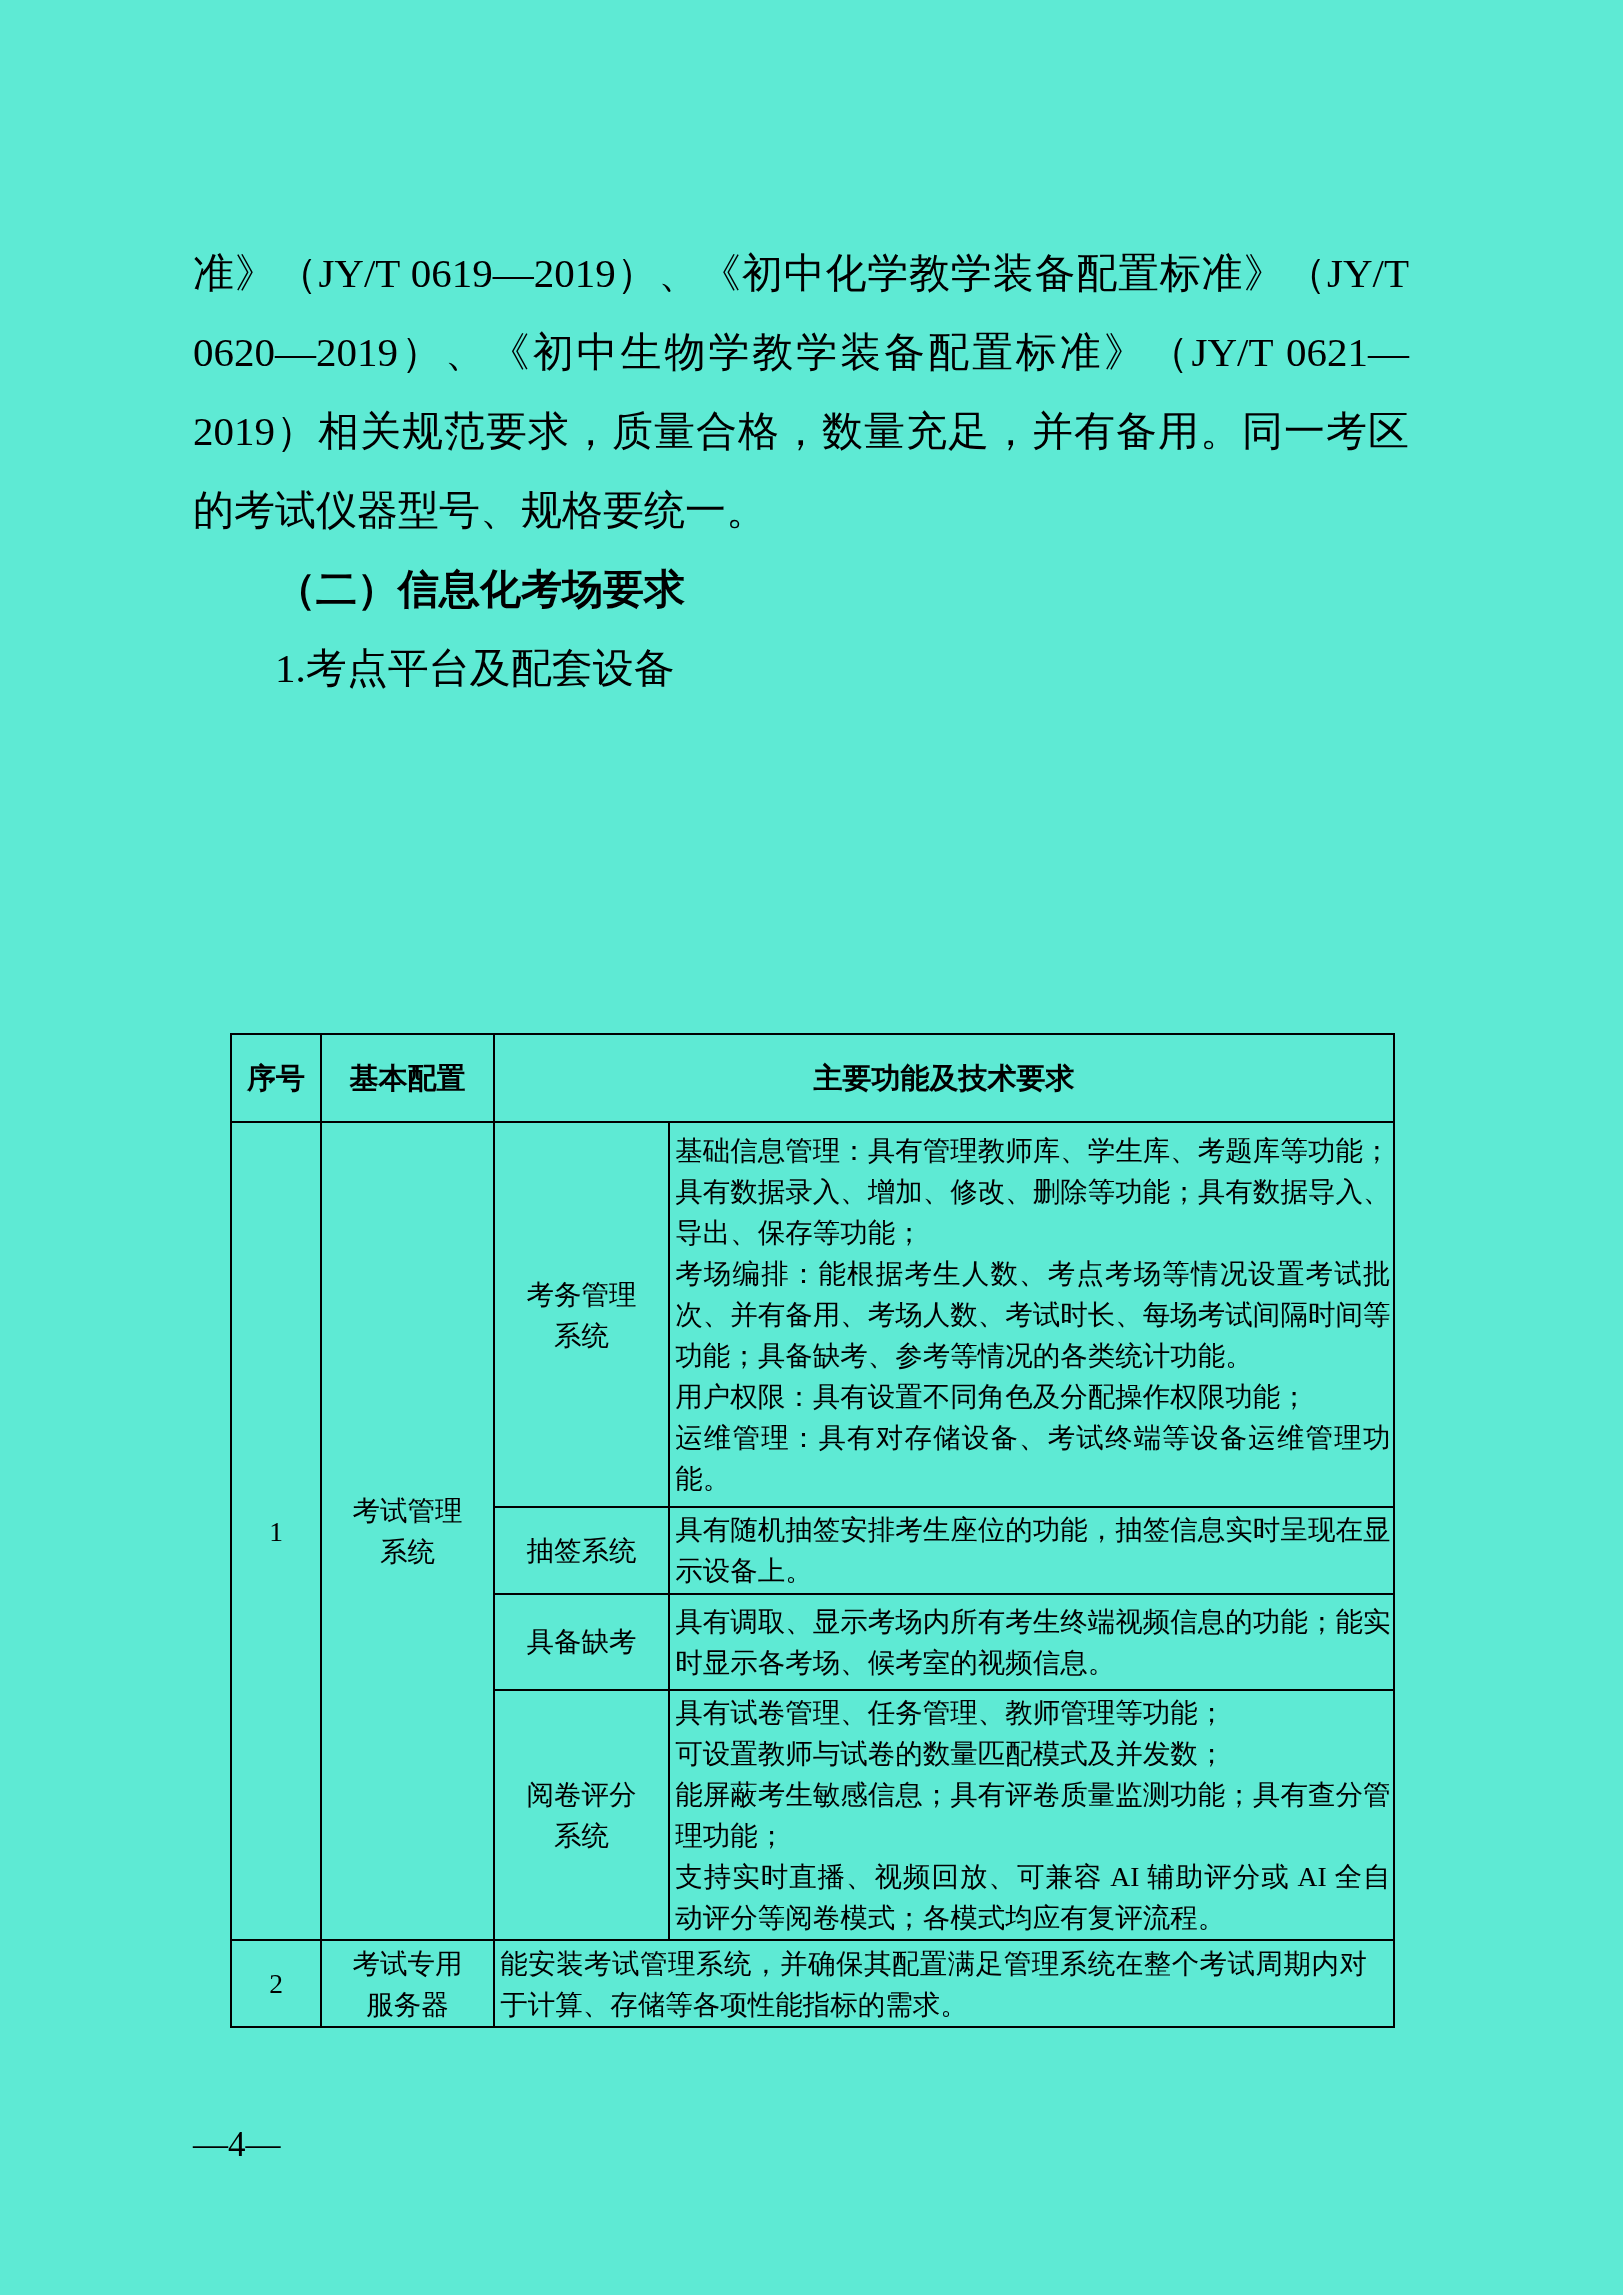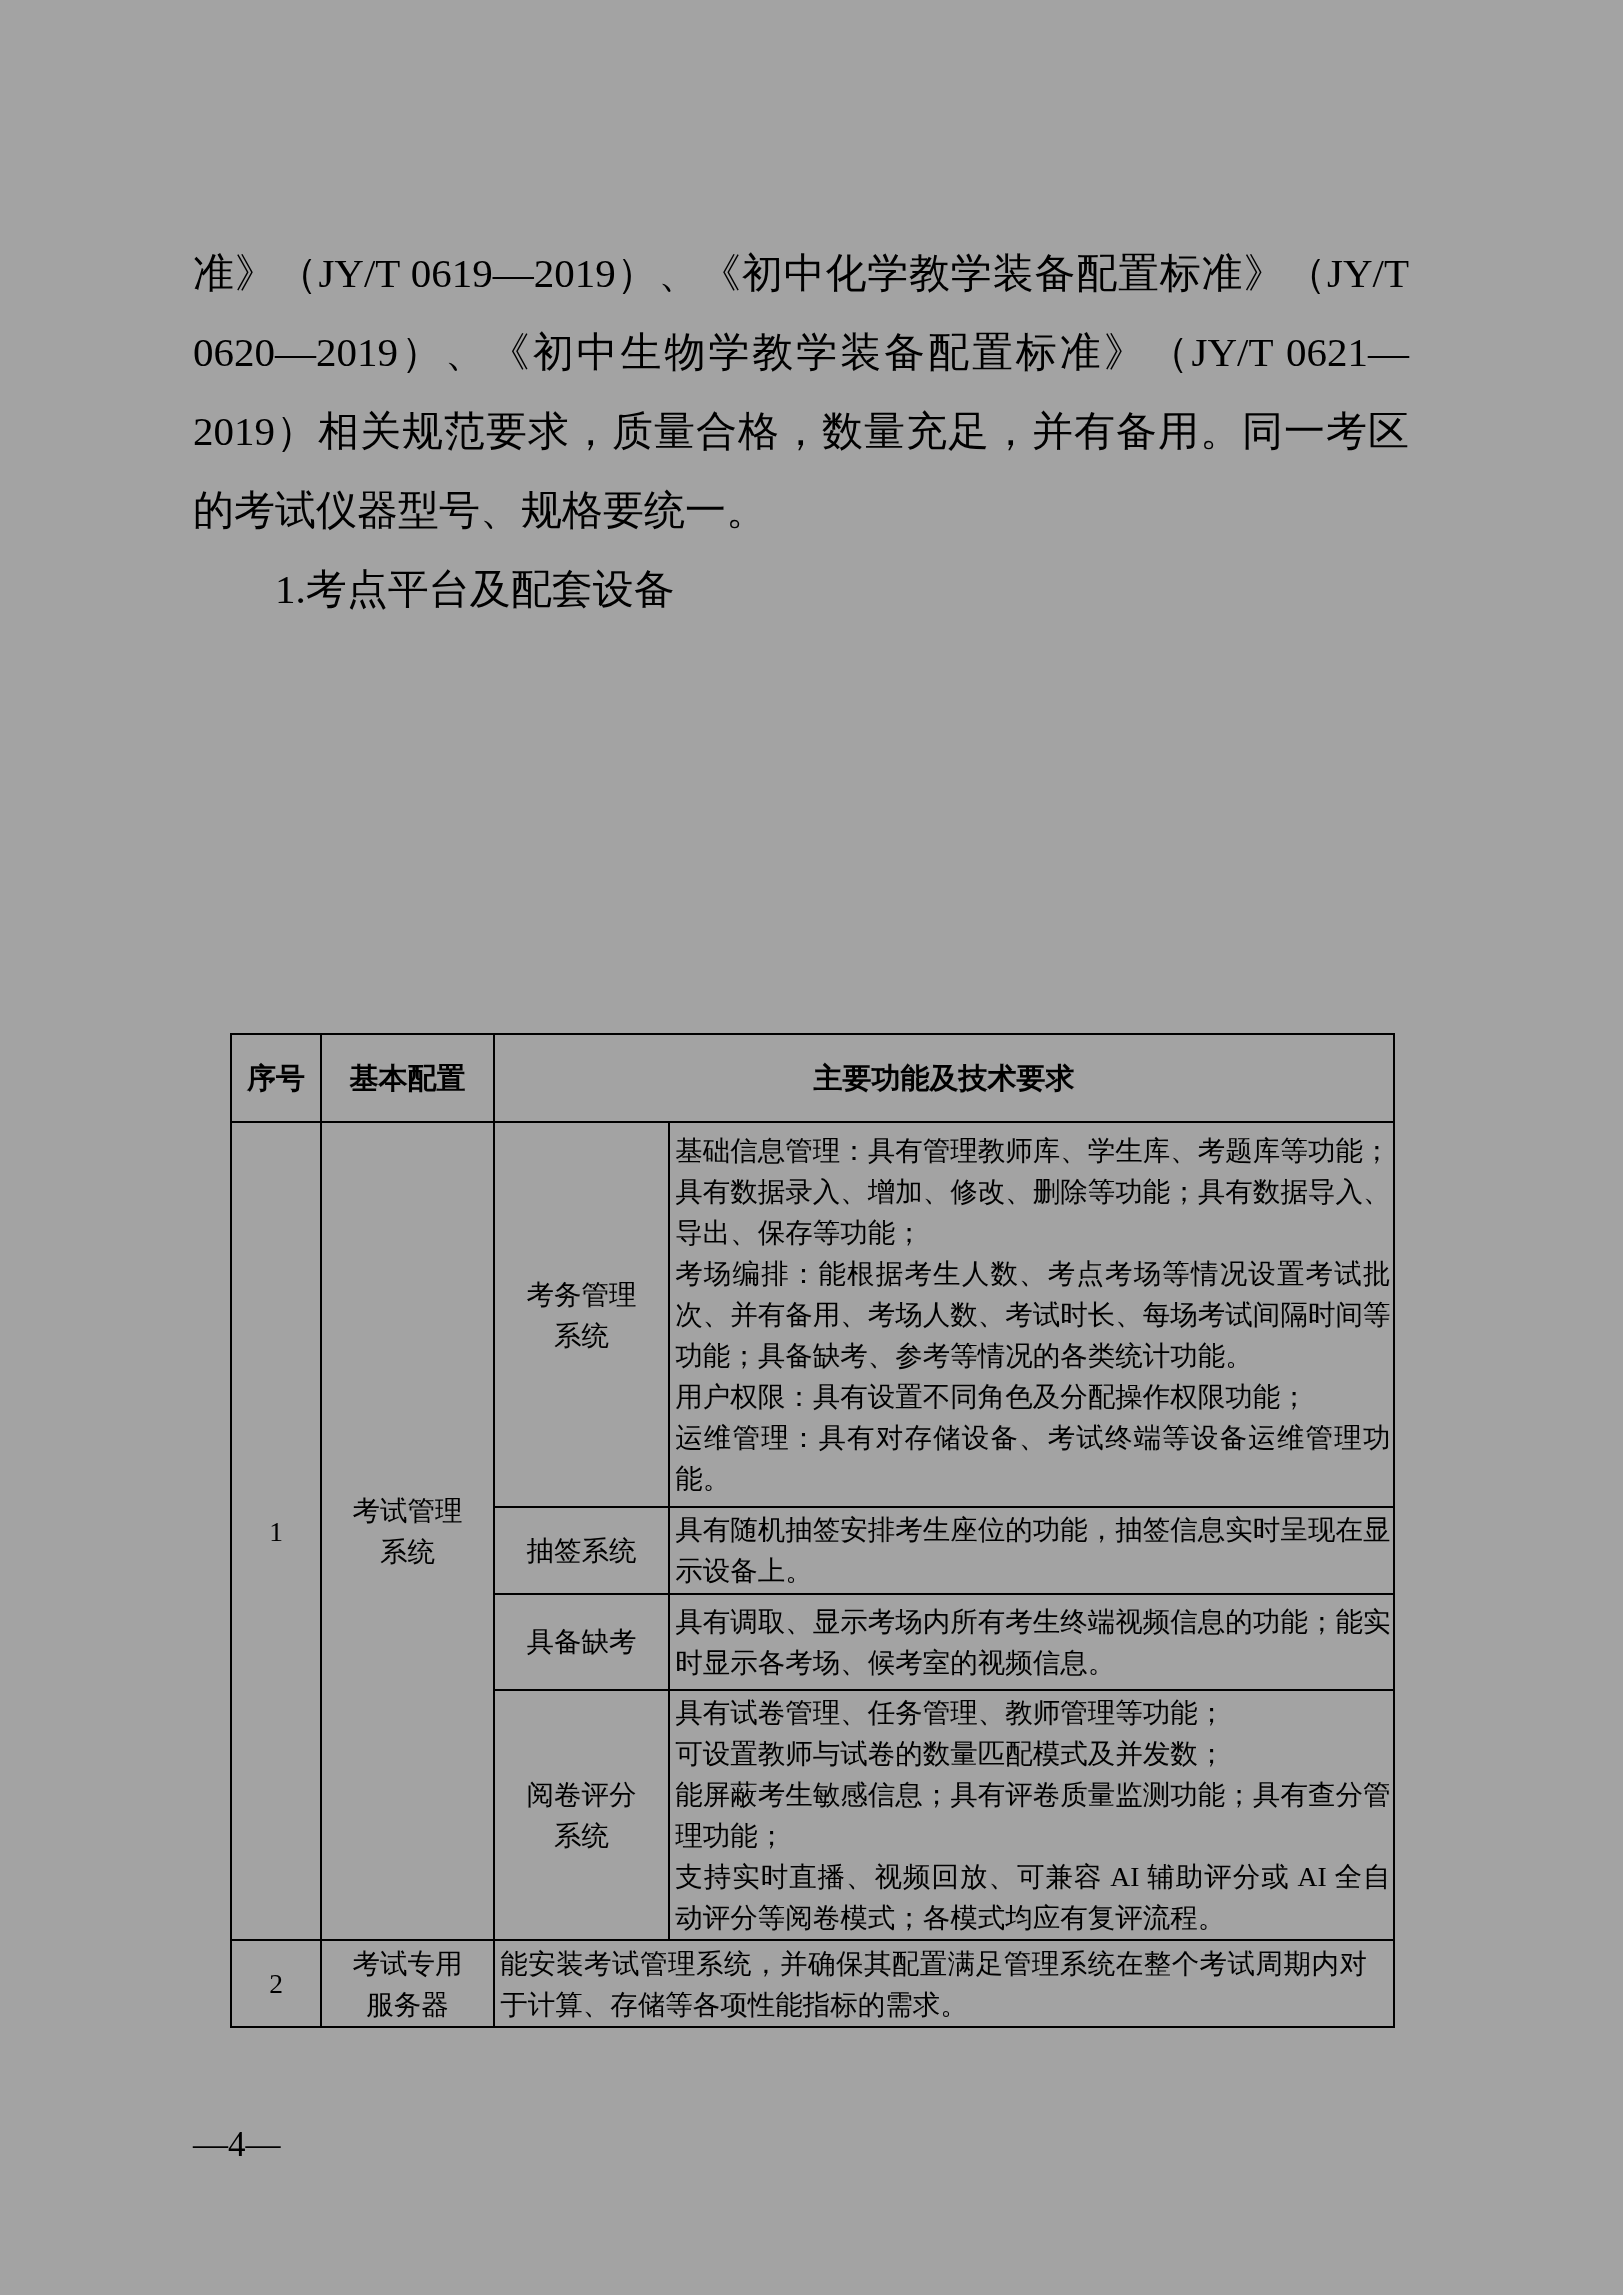--- a/index.html
+++ b/index.html
@@ -1,20 +1,20 @@
 <!DOCTYPE html>
 <html style="font-size:10.5px"><head>
 <meta charset="utf-8">
 <style>
   html,body { margin:0; padding:0; background:#888; }
   .page {
     position:relative;
     width:1623px; height:2295px;
     margin:0 auto;
-    background:#a3a3a3;
+    background:#5eead4;
     color:#000000;
     font-family:"Liberation Serif", serif;
     overflow:hidden;
   }
   
   .body-block {
     position:absolute;
     left:193px; top:234px;
     width:1216px;
     font-size:41px;
@@ -87,20 +87,21 @@
     line-height:39px;
   }
 </style>
 </head>
 <body>
 
 <div class="page">
 
   <div class="body-block">
     <p class="para continuation">准》（JY/T 0619—2019）、《初中化学教学装备配置标准》（JY/T 0620—2019）、《初中生物学教学装备配置标准》（JY/T 0621—2019）相关规范要求，质量合格，数量充足，并有备用。同一考区的考试仪器型号、规格要统一。</p>
+    <p class="section-heading">（二）信息化考场要求</p>
     <p class="numbered-item">1.考点平台及配套设备</p>
   </div>
 
   <table class="doc-table">
     <colgroup>
       <col class="c-sn">
         <col class="c-config">
         <col class="c-name">
         <col class="c-desc">
     </colgroup>

